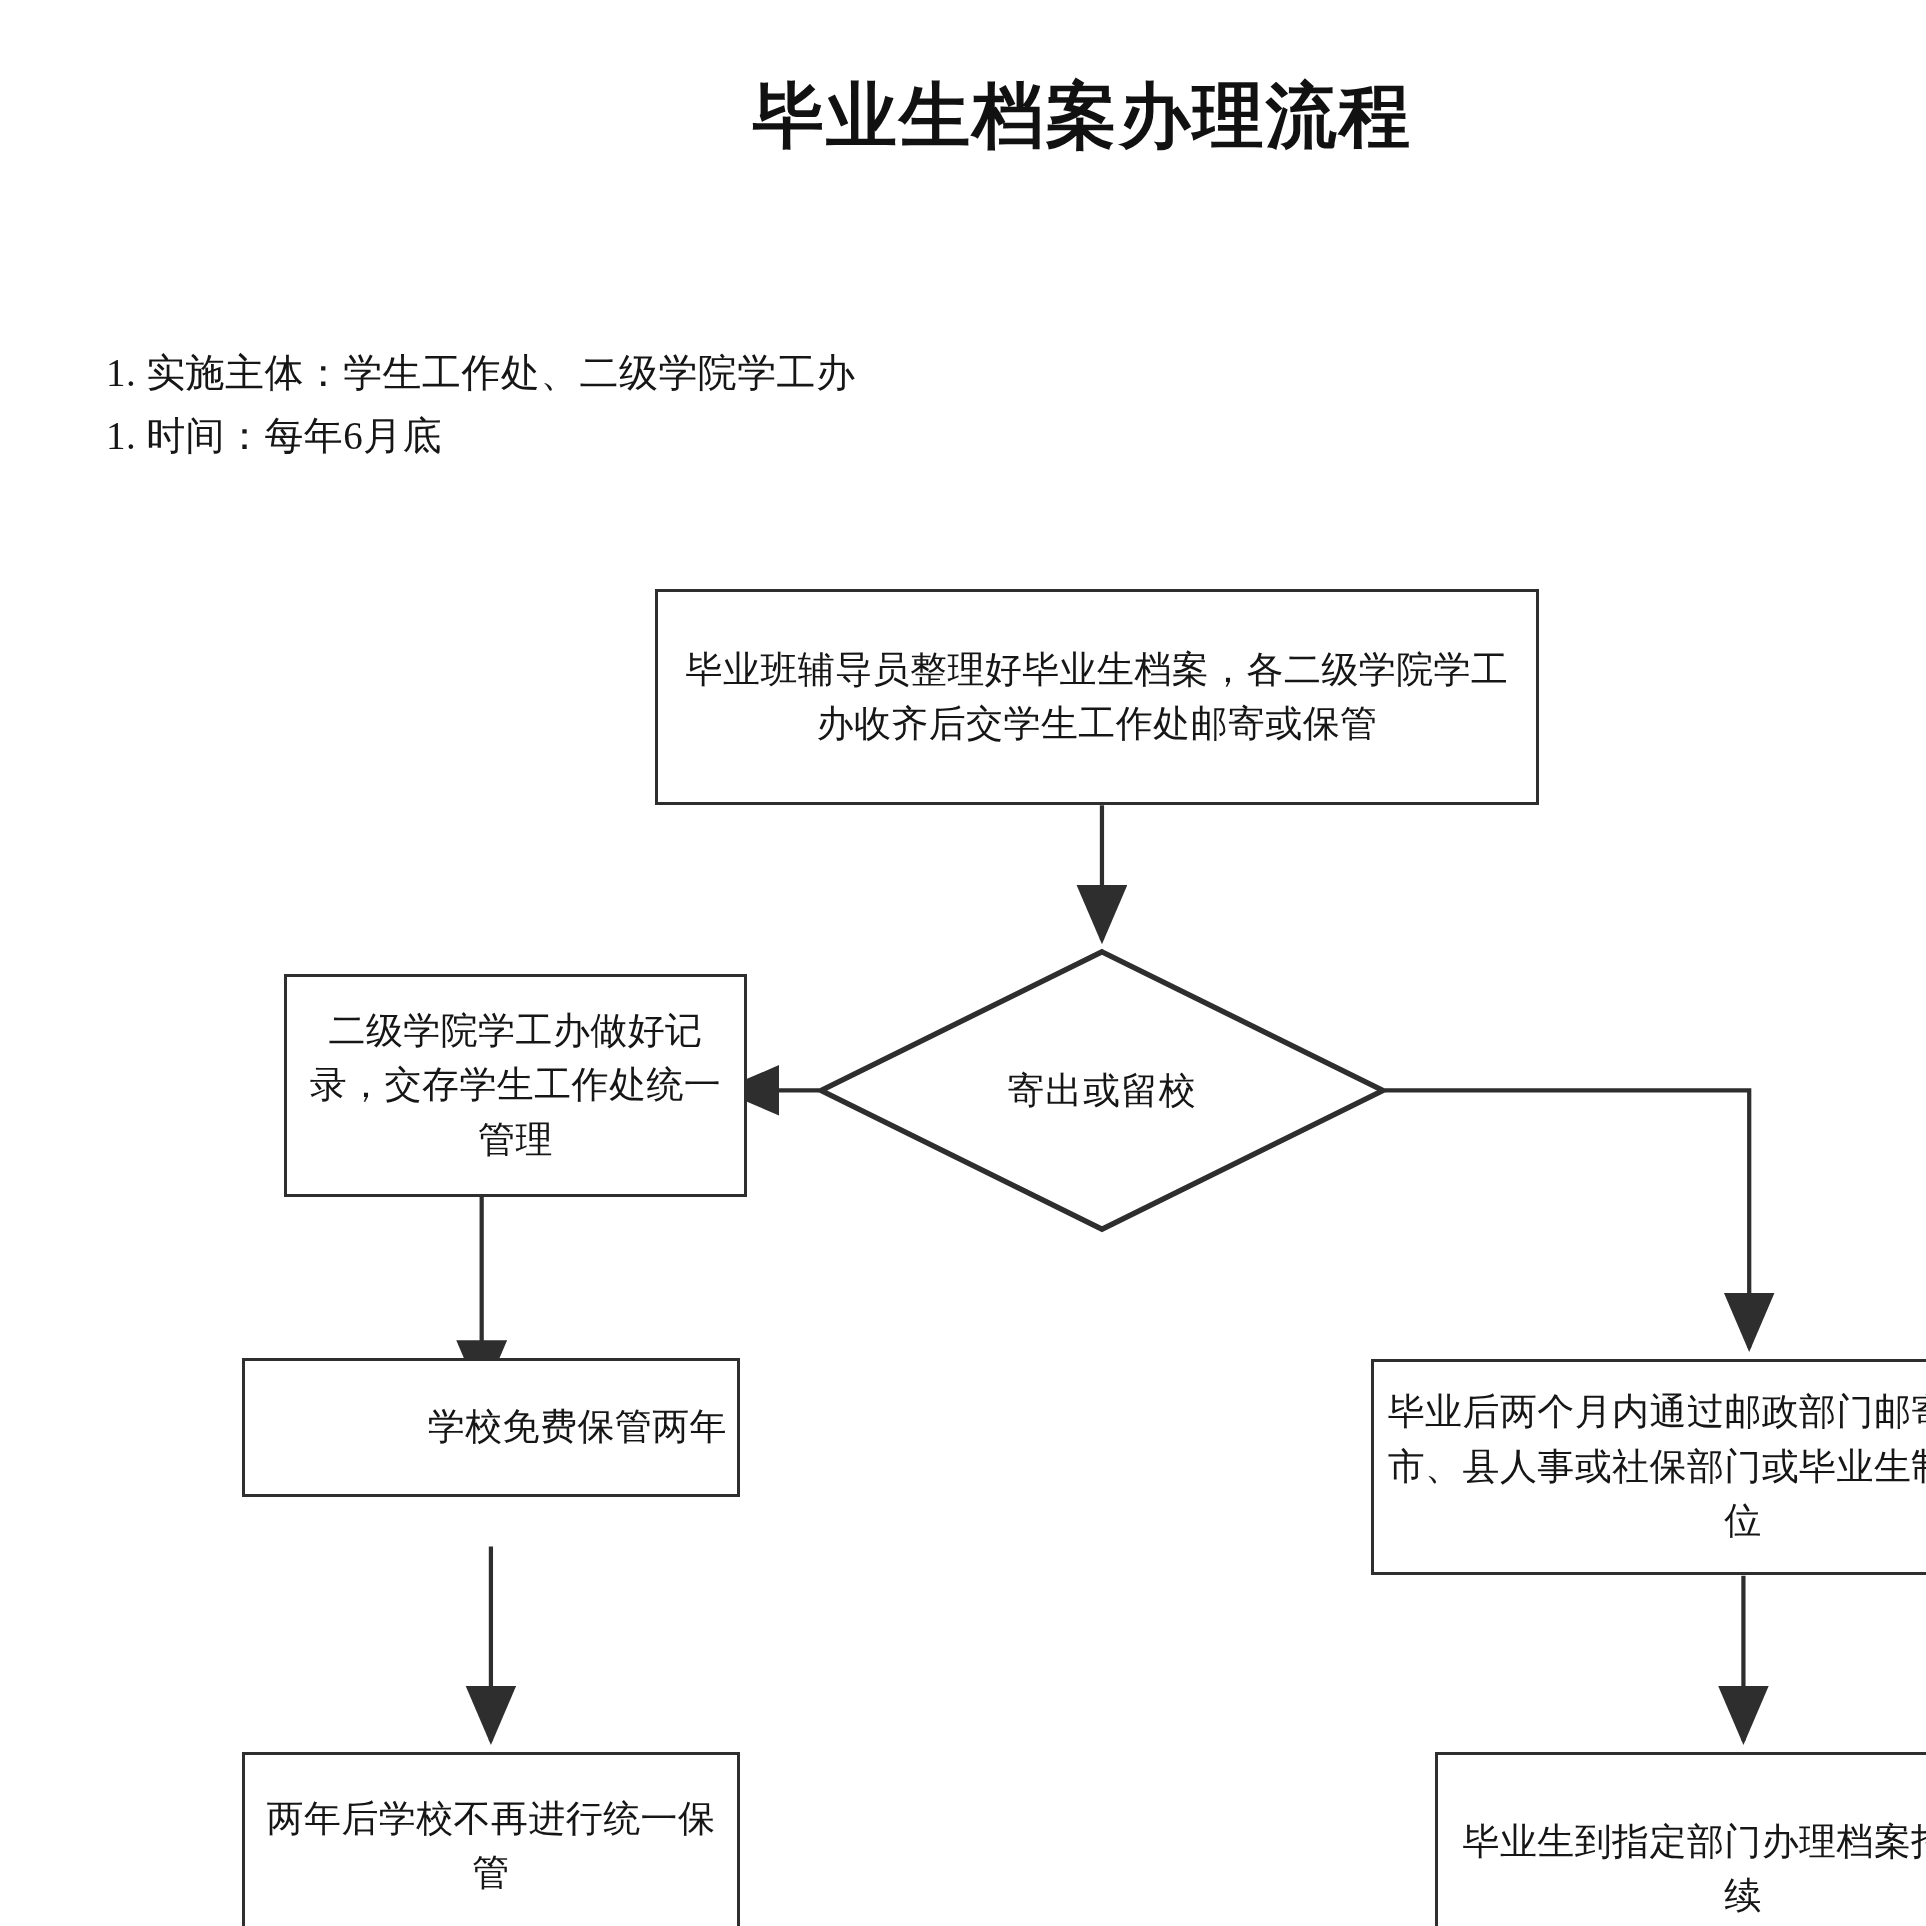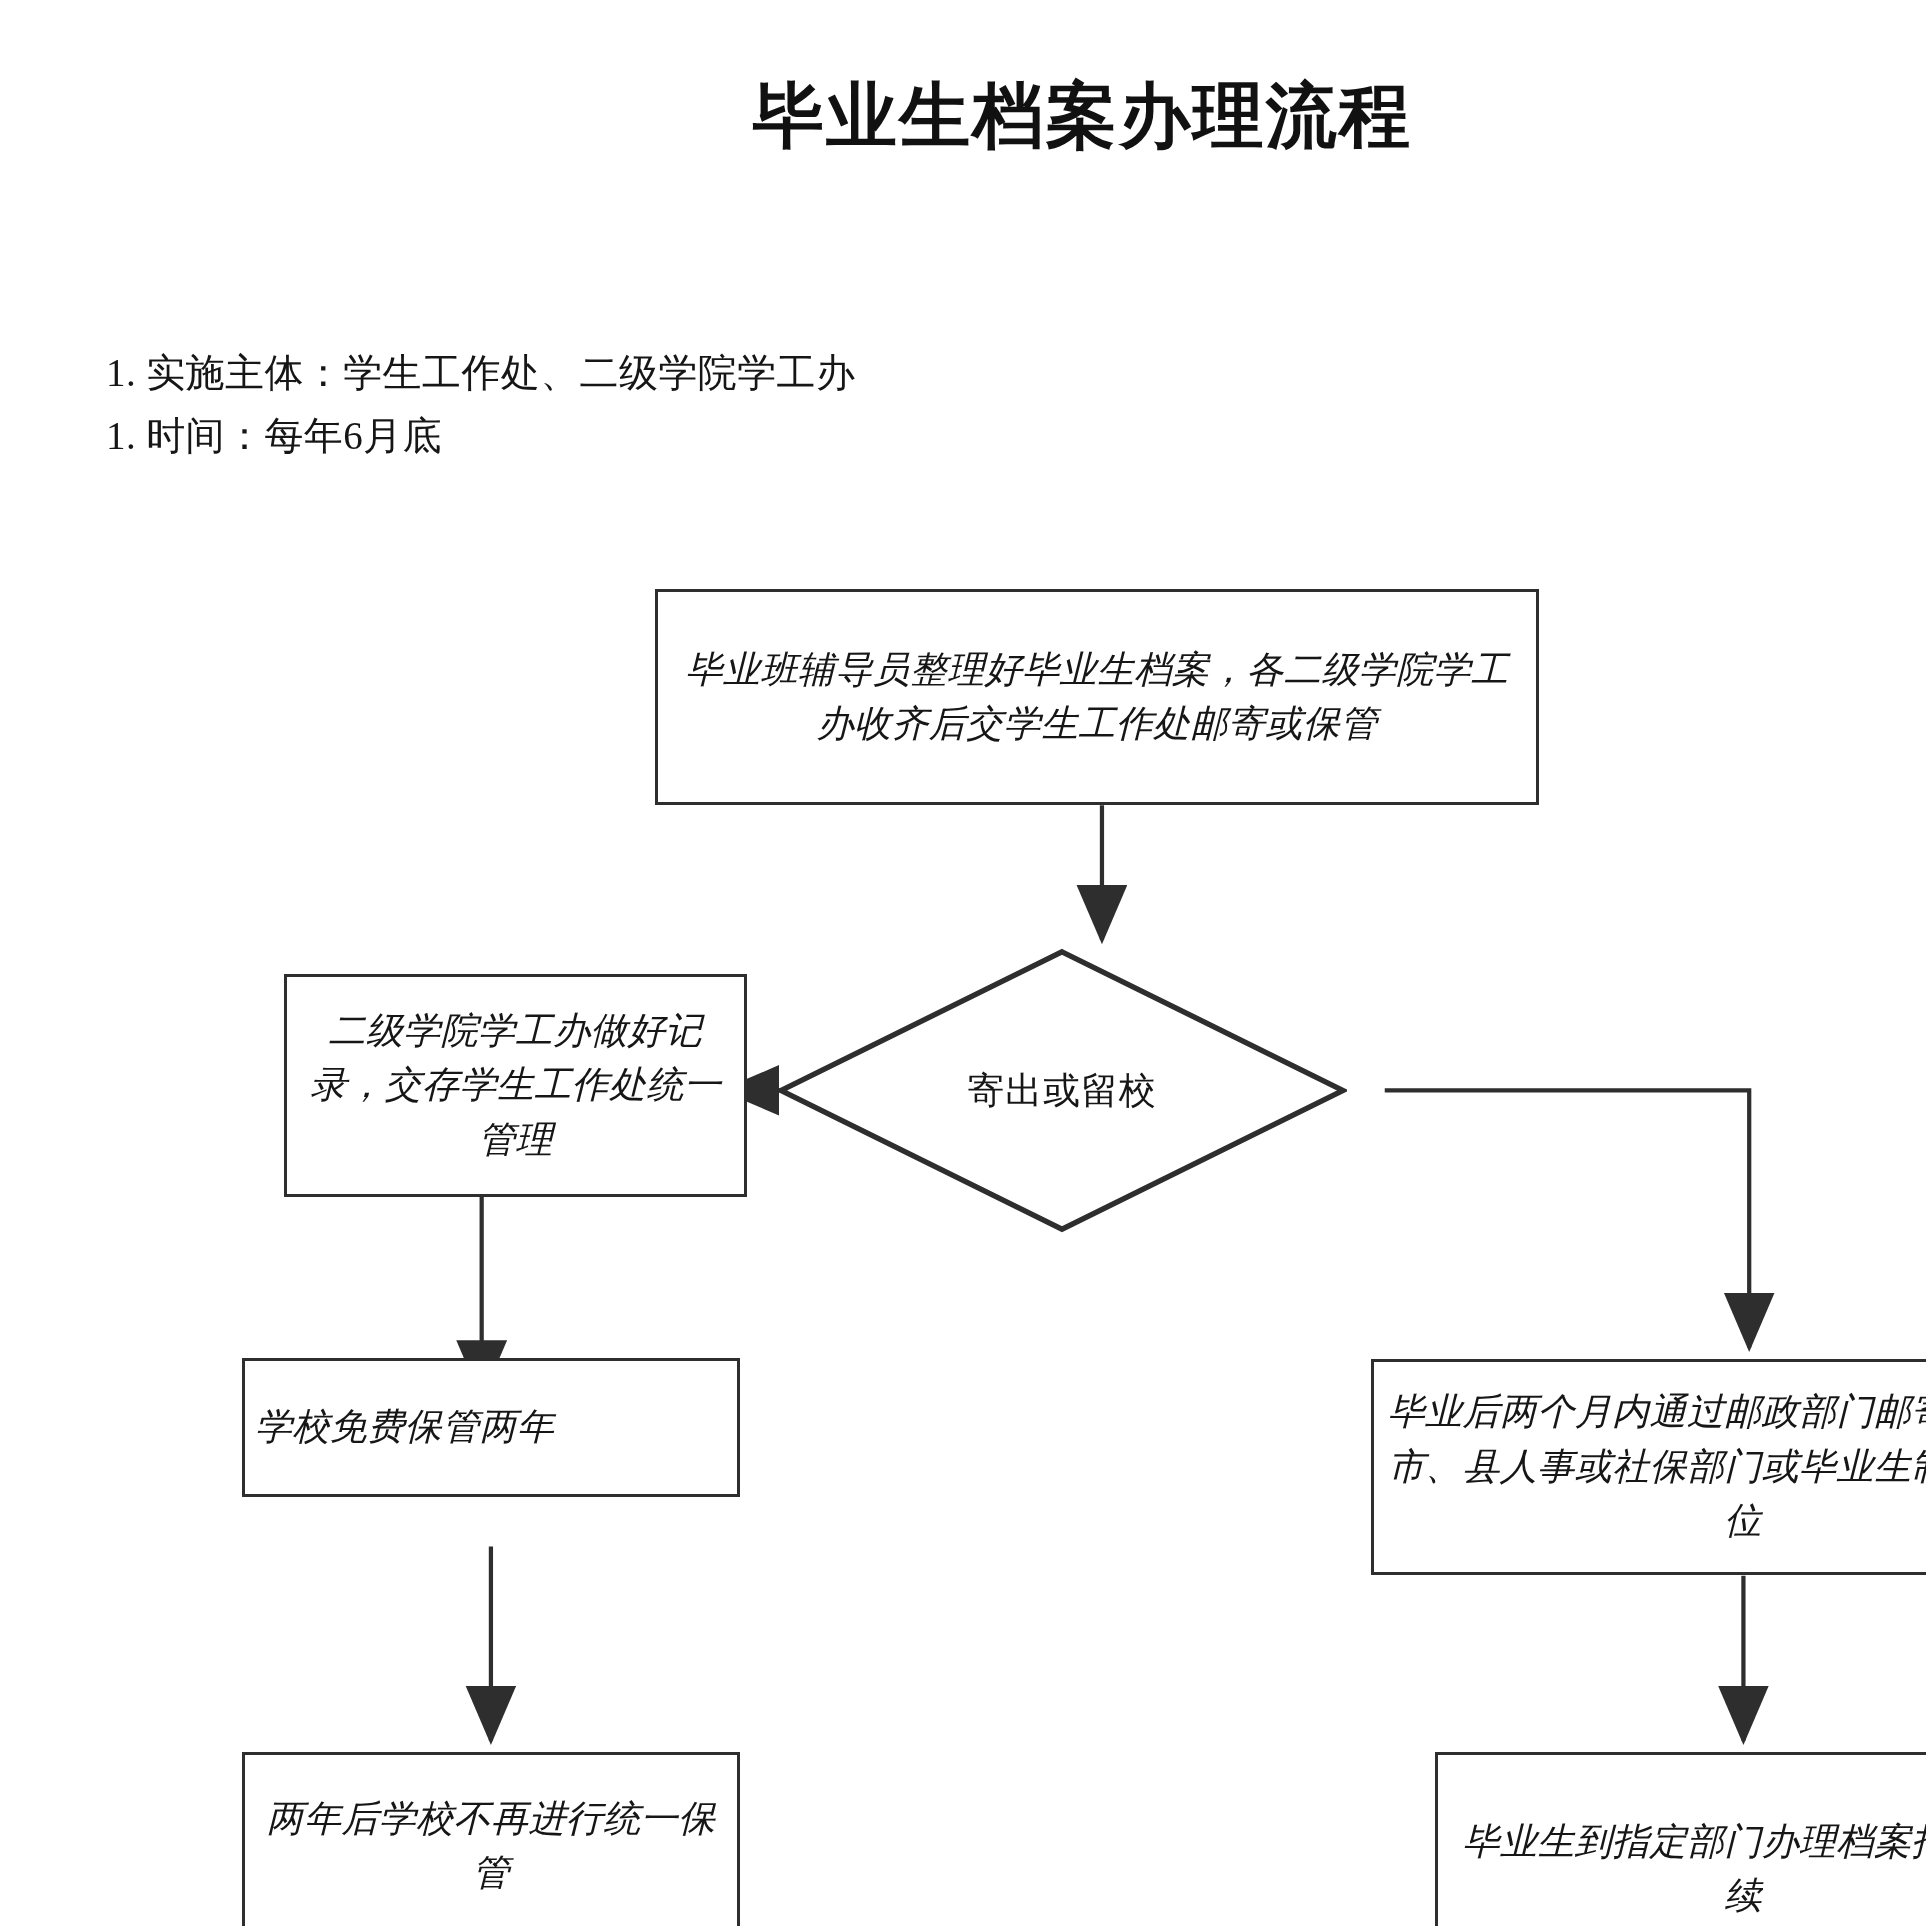--- a/index.html
+++ b/index.html
@@ -53,23 +53,22 @@
   }
 
   
   .node {
     position: absolute;
     box-sizing: border-box;
     border: 3.5px solid #2e2e2e;
     background: #ffffff;
     display: flex;
     align-items: center;
-    justify-content: flex-start;
+    justify-content: flex-end;
     text-align: center;
-    font-style: italic;
   }
   .node .node-text {
     font-family: "Liberation Serif", "DejaVu Serif", serif;
     font-size: 37px;
     line-height: 1.47;
     color: #161616;
     padding: 0 10px;
     letter-spacing: 0.4px;
     white-space: pre-line;
   }
@@ -78,21 +77,21 @@
   #node-collect      { left: 655px; top: 589px; width: 884px; height: 216px; }
   #node-record       { left: 248px;  top: 974px; width: 463px; height: 223px; margin-left: 36px; }
   #node-freekeep     { left: 242px;  top: 1335px; width: 498px; height: 139px; margin-top: 23px; }
   #node-noKeep       { left: 242px;  top: 1752px; width: 498px; height: 188px; }
   #node-mail         { left: 1371px; top: 1359px; width: 744px; height: 216px; }
   #node-handover     { left: 1435px; top: 1752px; width: 616px; height: 234px; }
 
   
   #decision-wrap {
     position: absolute;
-    left: 777px;
+    left: 817px;
     top: 948px;
     width: 570px;
     height: 285px;
   }
   #decision-wrap svg { display: block; width: 100%; height: 100%; }
   #decision-label {
     position: absolute;
     left: 0; top: 0;
     width: 570px; height: 285px;
     display: flex;

